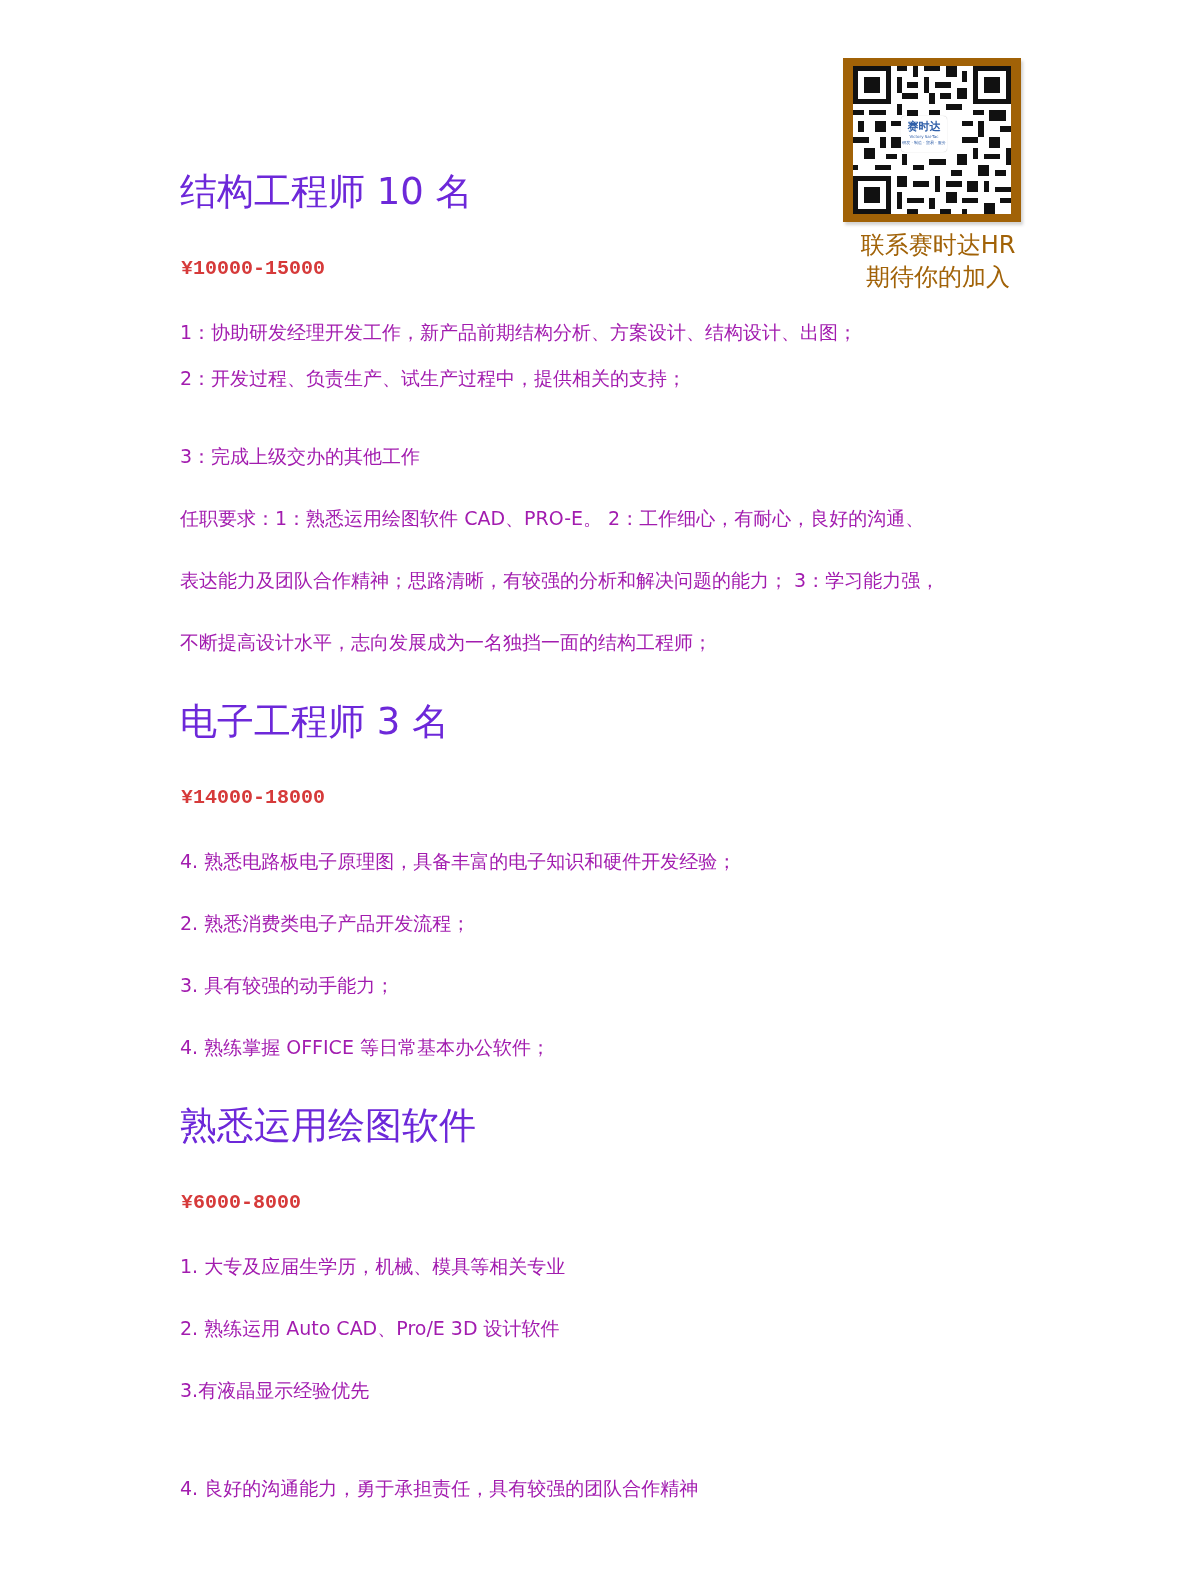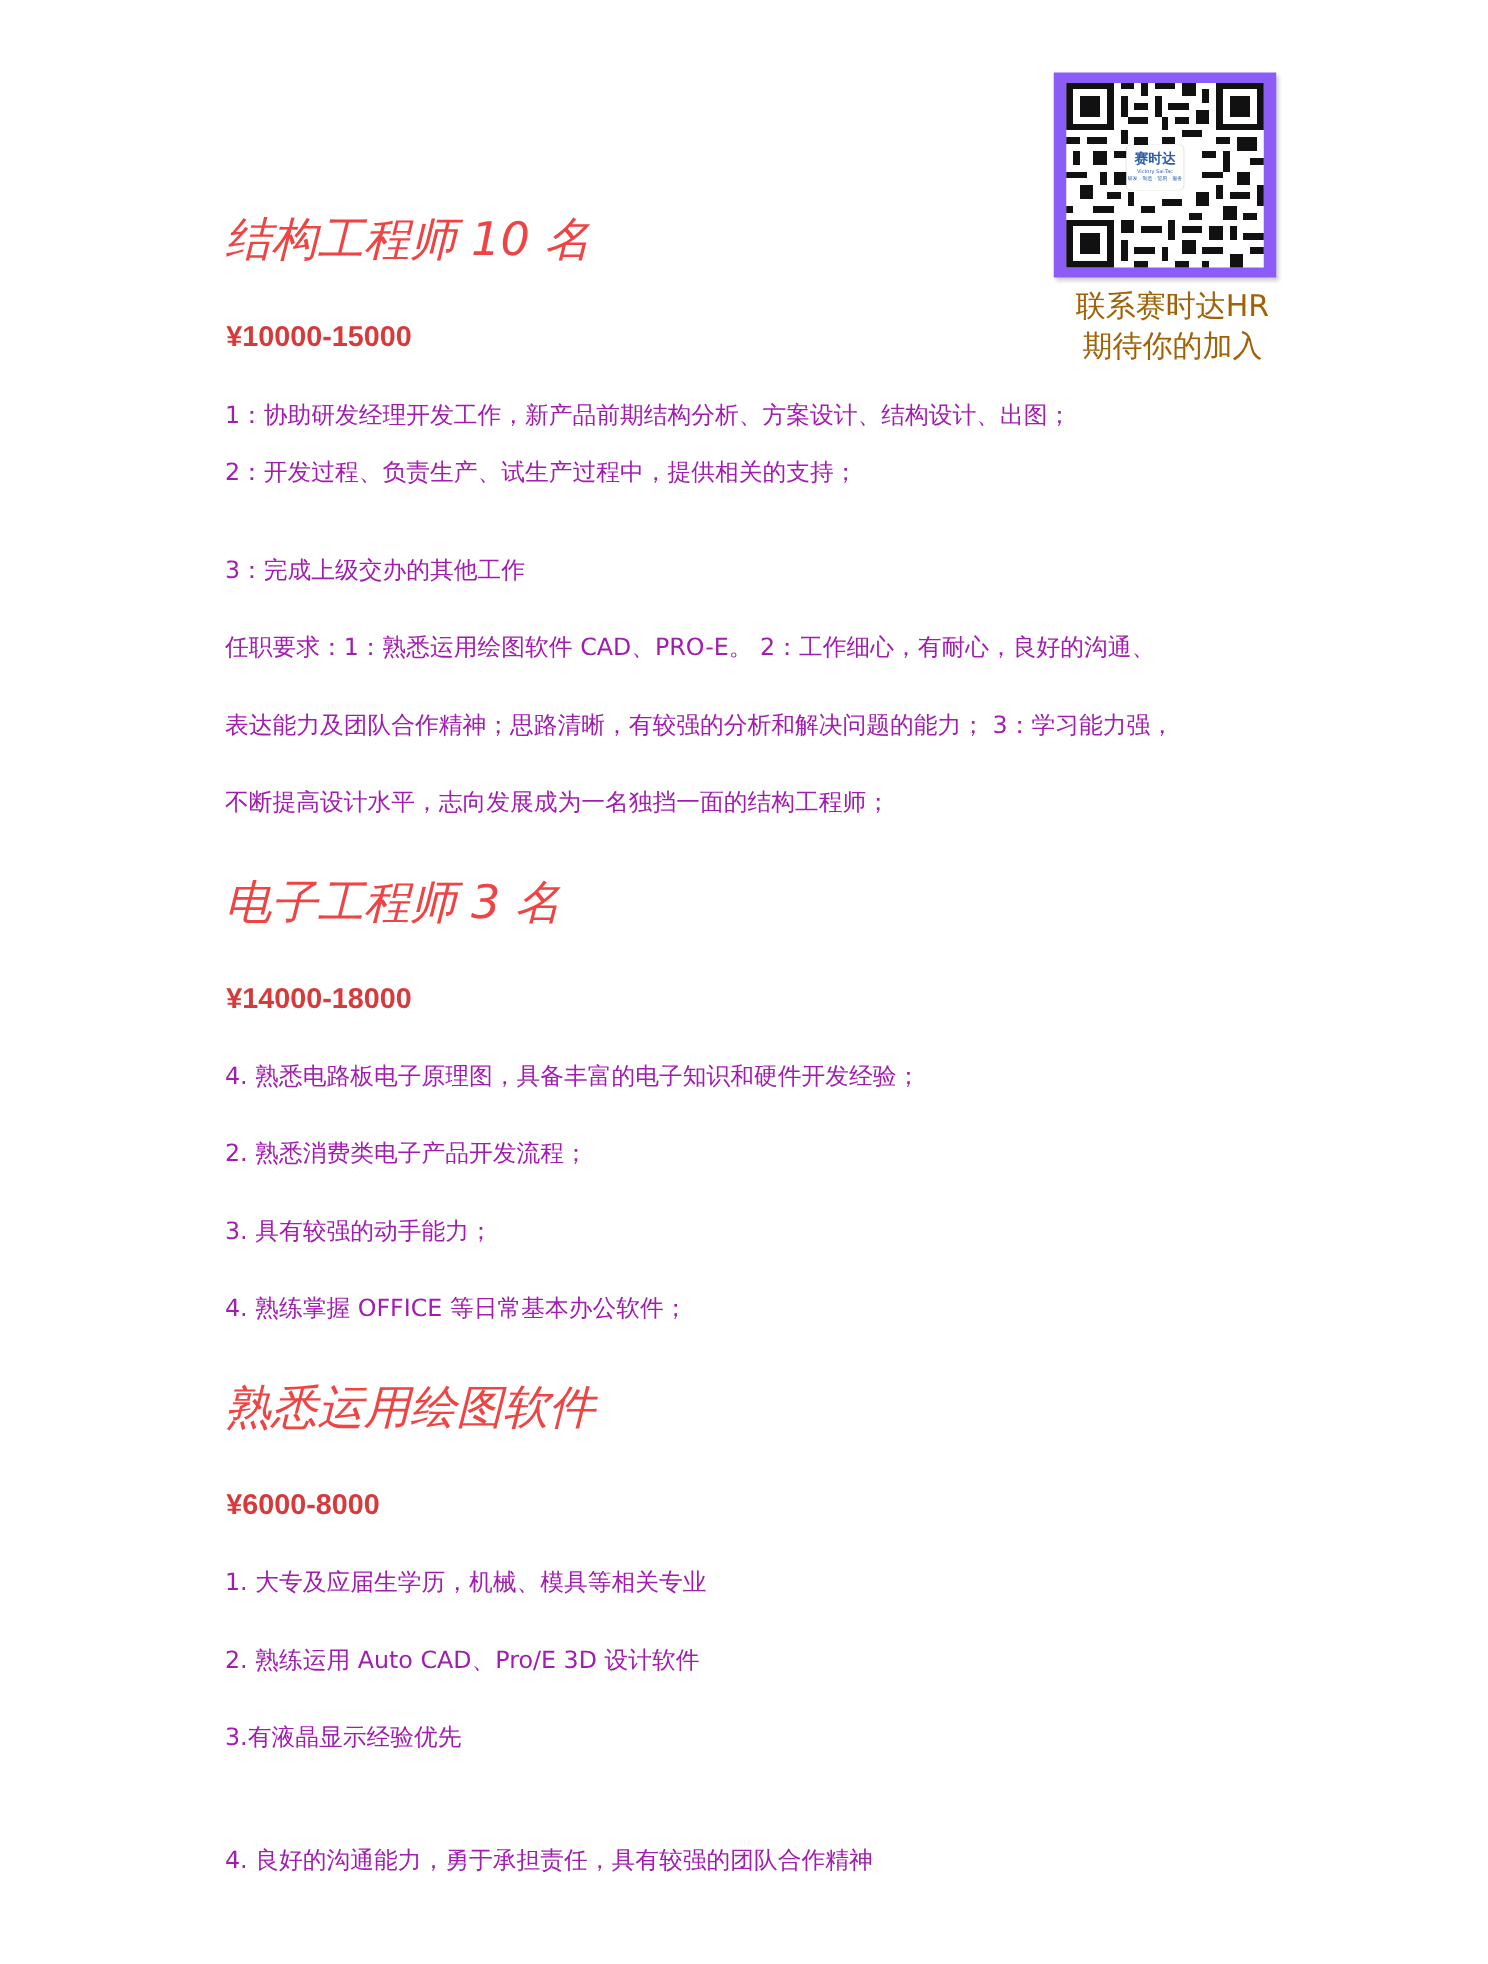--- a/index.html
+++ b/index.html
@@ -11,48 +11,47 @@
       width: 1190px;
       height: 1571px;
       position: relative;
       overflow: hidden;
       font-family: "DejaVu Sans", "Liberation Sans", sans-serif;
     }
     .abs { position: absolute; white-space: nowrap; }
     .job-title {
       left: 180px;
       font-size: 37px;
-      color: #ef4444;
+      color: #6d28d9;
       font-weight: normal;
       letter-spacing: 0px;
       line-height: 44px;
-      font-style: italic;
     }
     .salary {
       left: 181px;
-      font-size: 23px;
+      font-size: 20px;
       color: #d63a3a;
       font-weight: bold;
       line-height: 30px;
-      font-family: Liberation Sans, sans-serif;
+      font-family: Liberation Mono, monospace;
     }
     .body-line {
       left: 180px;
       font-size: 19px;
       color: #a21caf;
       line-height: 26px;
     }
     
     .qr-card {
       position: absolute;
       left: 843px;
       top: 58px;
       width: 178px;
       height: 164px;
-      background: #8b5cf6;
+      background: #a16207;
       box-shadow: 2px 3px 3px rgba(0,0,0,0.18);
     }
     .qr-svg {
       position: absolute;
       left: 10px;
       top: 8px;
       width: 158px;
       height: 148px;
     }
     .qr-logo {

